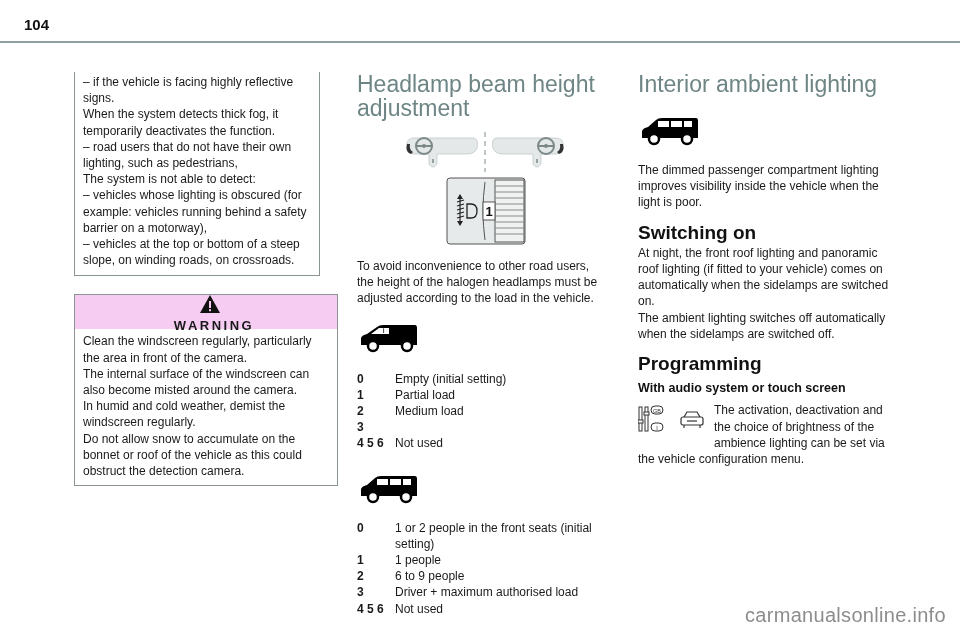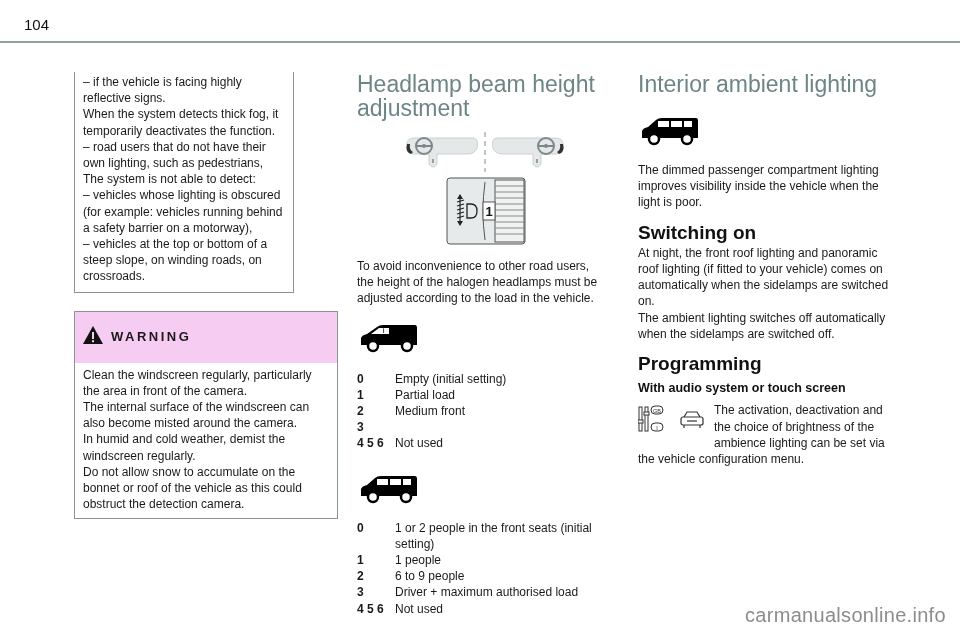--- a/index.html
+++ b/index.html
@@ -2,42 +2,43 @@
 <html><head>
 <meta charset="utf-8">
 <style>
   html, body { margin:0; padding:0; }
   body {
     width:960px; height:640px; position:relative; overflow:hidden;
     background:#ffffff; color:#1a1a1a;
     font-family:"Liberation Sans", sans-serif;
   }
   .page-number {
-    position:absolute; left:24px; top:16px; font-weight:normal; font-size:15px;
+    position:absolute; left:24px; top:16px; font-weight:bold; font-size:15px;
     color:#111;
   }
   .header-rule {
     position:absolute; left:0; top:41px; width:960px; height:2px; background:#8fa0a0;
   }
   .col { position:absolute; font-size:12px; line-height:16.2px; }
   .col-left { left:74px; top:72px; width:264px; }
   .col-mid { left:357px; top:72px; width:250px; }
   .col-right { left:638px; top:72px; width:255px; }
 
   .box {
     border:1px solid #8a9494; border-top:none;
-    padding:2px 8px 7px 8px; box-sizing:border-box; width:220px;
+    padding:2px 8px 7px 8px; box-sizing:border-box; width:246px;
   }
   .box p { margin:0; }
   .warning {
     margin-top:18px; border:1px solid #8a9494; width:264px; box-sizing:border-box;
   }
   .warning-head {
-    background:#f7ccf2; height:51px; display:flex; align-items:center;
+    background:#f7ccf2; height:34px; display:flex; align-items:center;
     padding-left:8px;
+    flex-direction:column;
   }
   .warning-head .label {
     font-weight:bold; letter-spacing:2.5px; font-size:13px; margin-left:8px;
   }
   .warning-body { padding:4px 8px 6px 8px; }
   .warning-body p { margin:0; }
 
   h1 {
     font-weight:normal; color:#6e8585; font-size:23px; line-height:24px;
     margin:0;
@@ -171,21 +172,21 @@
     <div class="legend-row">
       <span class="legend-key">0</span>
       <span class="legend-val">Empty (initial setting)</span>
     </div>
     <div class="legend-row">
       <span class="legend-key">1</span>
       <span class="legend-val">Partial load</span>
     </div>
     <div class="legend-row">
       <span class="legend-key">2</span>
-      <span class="legend-val">Medium front</span>
+      <span class="legend-val">Medium load</span>
     </div>
     <div class="legend-row">
       <span class="legend-key">3</span>
     </div>
     <div class="legend-row">
       <span class="legend-key">4 5 6</span>
       <span class="legend-val">Not used</span>
     </div>
   </div>
 

